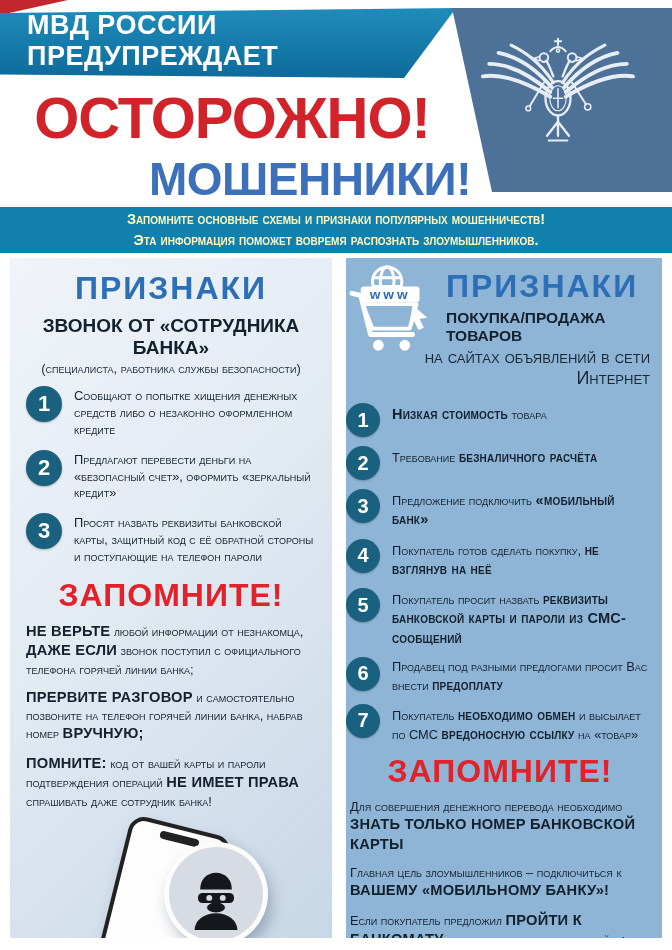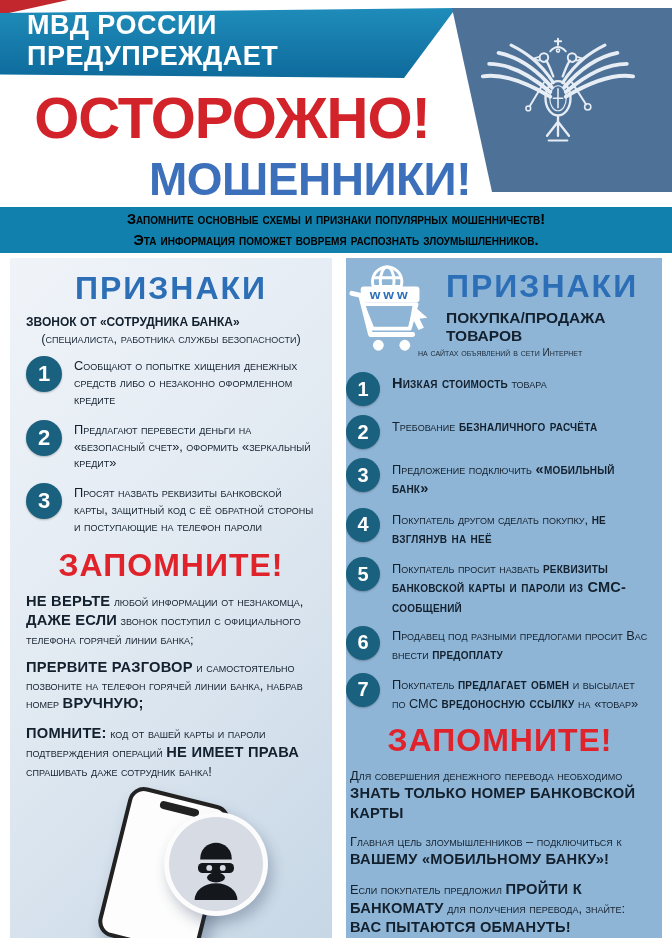--- a/index.html
+++ b/index.html
@@ -15,42 +15,42 @@
   .banner span{color:#fff;font-weight:bold;font-size:27px;letter-spacing:.5px;padding-left:27px;padding-bottom:4px;}
   .emblem-panel{position:absolute;left:444px;top:8px;width:228px;height:184px;background:#4d7197;
           clip-path:polygon(8px 0,100% 0,100% 100%,48px 100%);}
   .emblem-panel svg{position:absolute;left:28px;top:16px;}
   .title1{position:absolute;left:16px;top:84px;width:432px;text-align:center;
           font-size:58px;font-weight:800;color:#d2232a;letter-spacing:-1px;}
   .title2{position:absolute;left:140px;top:152px;width:340px;text-align:center;
           font-size:46px;font-weight:800;color:#3c70ba;letter-spacing:-.5px;}
   .subband{position:absolute;left:0;top:207px;width:672px;height:46px;background:#1180ac;
            display:flex;flex-direction:column;align-items:center;justify-content:center;line-height:1.45;}
-  .subband div{color:#000000;font-weight:bold;font-size:14.5px;font-variant:small-caps;}
+  .subband div{color:#fef9c3;font-weight:bold;font-size:14.5px;font-variant:small-caps;}
   
   .col{position:absolute;top:258px;height:680px;overflow:hidden;box-sizing:border-box;}
   .col-left{left:10px;width:322px;padding:10px 16px 0 16px;
             background:linear-gradient(135deg,#f0f4f9 0%,#e2eaf2 45%,#c7d7e6 100%);}
   .col-right{left:346px;width:316px;padding:8px 12px 0 4px;background:#8fb5d6;}
   .h-priznaki{font-size:32px;font-weight:800;color:#2d6fb7;text-align:center;letter-spacing:2px;margin:2px 0 8px 0;}
-  .scheme-title{font-size:12px;font-weight:bold;text-align:left;color:#13202e;}
+  .scheme-title{font-size:19px;font-weight:bold;text-align:center;color:#13202e;}
   .scheme-sub{font-size:13px;font-variant:small-caps;text-align:center;margin-top:2px;color:#1a2836;}
   .sc{font-variant:small-caps;}
   .b{font-weight:bold;font-size:1.14em;letter-spacing:.2px;}
   .item{display:flex;align-items:flex-start;margin:0 0 11px 0;}
   .num{flex:0 0 auto;width:36px;height:36px;border-radius:50%;background:#19617f;color:#fff;
        font-weight:800;font-size:22px;display:flex;align-items:center;justify-content:center;
        margin-right:12px;box-shadow:0 1px 2px rgba(0,0,0,.25);}
   .itext{font-size:12.8px;line-height:1.32;padding-top:2px;color:#13202e;}
   .remember{font-size:32px;font-weight:800;color:#e0232a;text-align:center;letter-spacing:1px;margin:4px 0 8px 0;}
   .warn{font-size:12.9px;line-height:1.32;margin:0 0 10px 0;color:#13202e;}
   .col-left .items-wrap{margin-top:10px;}
   .col-right .h-priznaki{text-align:left;margin:2px 0 4px 96px;}
   .col-right .scheme-title{text-align:left;margin-left:96px;font-size:15.5px;}
-  .col-right .scheme-sub{text-align:left;margin-left:68px;font-size:10px;}
+  .col-right .scheme-sub{text-align:right;margin-left:68px;font-size:18px;}
   .col-right .items-wrap{margin-top:14px;}
   .col-right .item{margin:0 0 9px -4px;}
   .col-right .num{width:34px;height:34px;font-size:20px;}
   .cart-ico{position:absolute;left:2px;top:4px;}
   
   .phone-scene{position:relative;height:152px;margin-top:2px;}
   .phone{position:absolute;left:86px;top:4px;width:96px;height:146px;background:#fdfdfd;
          border:4px solid #222;border-radius:16px;transform:rotate(14deg);
          box-shadow:8px 10px 16px rgba(40,60,90,.35);}
   .notch{position:absolute;left:50%;top:5px;transform:translateX(-50%);width:40px;height:8px;
@@ -197,36 +197,36 @@
           <div class="itext sc"><span>Требование </span><span class="b">безналичного расчёта</span></div>
         </div>
 
         <div class="item">
           <div class="num">3</div>
           <div class="itext sc"><span>Предложение подключить </span><span class="b">«мобильный банк»</span></div>
         </div>
 
         <div class="item">
           <div class="num">4</div>
-          <div class="itext sc"><span>Покупатель другом сделать покупку, </span><span class="b">не взглянув на неё</span></div>
+          <div class="itext sc"><span>Покупатель готов сделать покупку, </span><span class="b">не взглянув на неё</span></div>
         </div>
 
         <div class="item">
           <div class="num">5</div>
           <div class="itext sc"><span>Покупатель просит назвать </span><span class="b">реквизиты банковской карты и пароли из СМС-сообщений</span></div>
         </div>
 
         <div class="item">
           <div class="num">6</div>
           <div class="itext sc"><span>Продавец под разными предлогами просит Вас внести </span><span class="b">предоплату</span></div>
         </div>
 
         <div class="item">
           <div class="num">7</div>
-          <div class="itext sc"><span>Покупатель </span><span class="b">предлагает обмен</span><span> и высылает по СМС </span><span class="b">вредоносную ссылку</span><span> на «товар»</span></div>
+          <div class="itext sc"><span>Покупатель </span><span class="b">необходимо обмен</span><span> и высылает по СМС </span><span class="b">вредоносную ссылку</span><span> на «товар»</span></div>
         </div>
       </div>
 
     <div class="remember">ЗАПОМНИТЕ!</div>
 
     <div>
 
         <p class="warn sc"><span>Для совершения денежного перевода необходимо </span><span class="b">ЗНАТЬ ТОЛЬКО НОМЕР БАНКОВСКОЙ КАРТЫ</span></p>
 
         <p class="warn sc"><span>Главная цель злоумышленников – подключиться к </span><span class="b">ВАШЕМУ «МОБИЛЬНОМУ БАНКУ»!</span></p>

